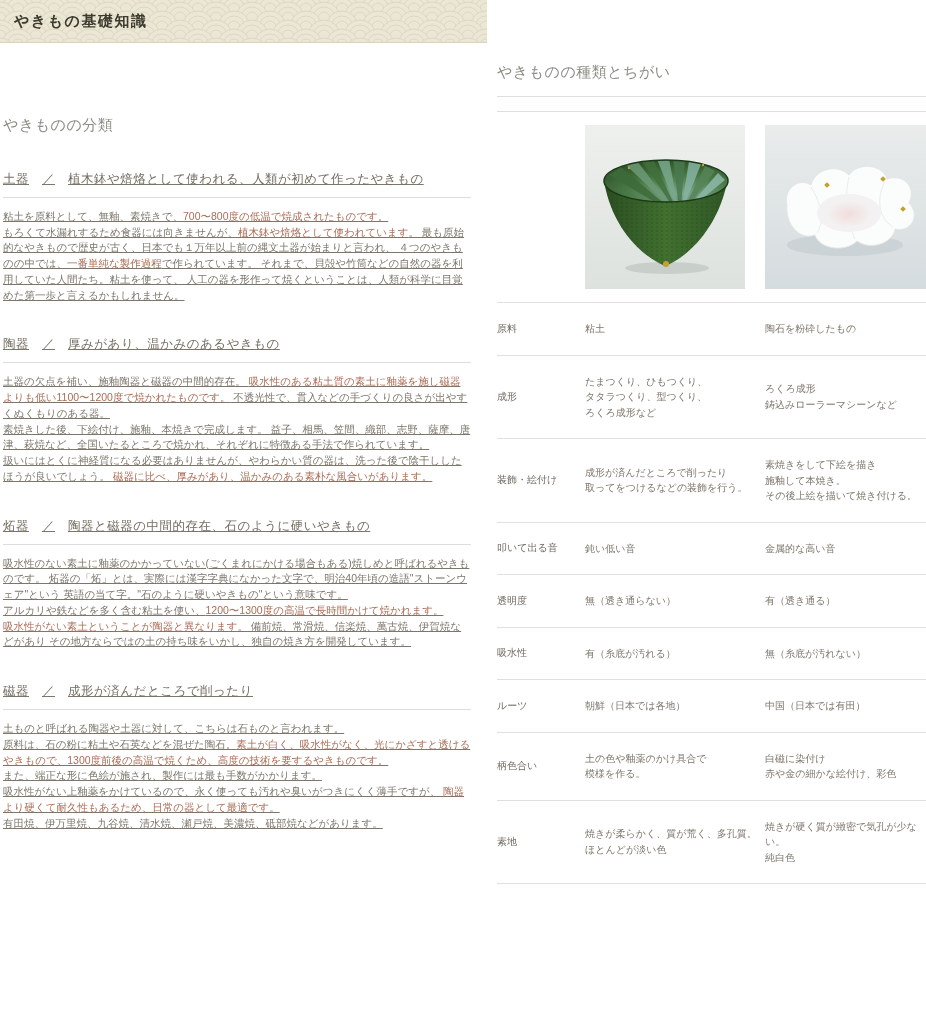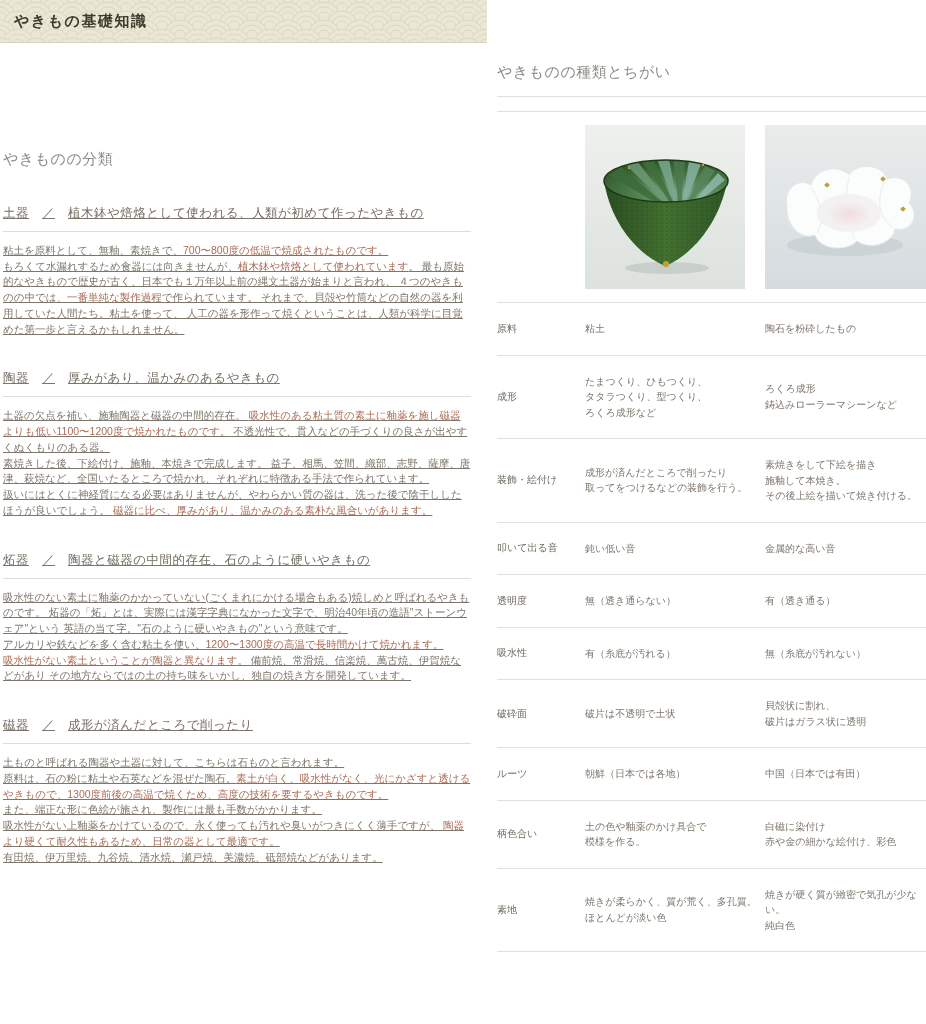--- a/index.html
+++ b/index.html
@@ -214,26 +214,20 @@
           <div class="tlabel">透明度</div>
           <div class="tval">無（透き通らない）</div>
           <div class="tval">有（透き通る）</div>
         </div>
         <div class="trow">
           <div class="tlabel">吸水性</div>
           <div class="tval">有（糸底が汚れる）</div>
           <div class="tval">無（糸底が汚れない）</div>
         </div>
         <div class="trow">
-          <div class="tlabel">破砕面</div>
-          <div class="tval">破片は不透明で土状</div>
-          <div class="tval">貝殻状に割れ、
-破片はガラス状に透明</div>
-        </div>
-        <div class="trow">
           <div class="tlabel">ルーツ</div>
           <div class="tval">朝鮮（日本では各地）</div>
           <div class="tval">中国（日本では有田）</div>
         </div>
         <div class="trow">
           <div class="tlabel">柄色合い</div>
           <div class="tval">土の色や釉薬のかけ具合で
 模様を作る。</div>
           <div class="tval">白磁に染付け
 赤や金の細かな絵付け、彩色</div>

